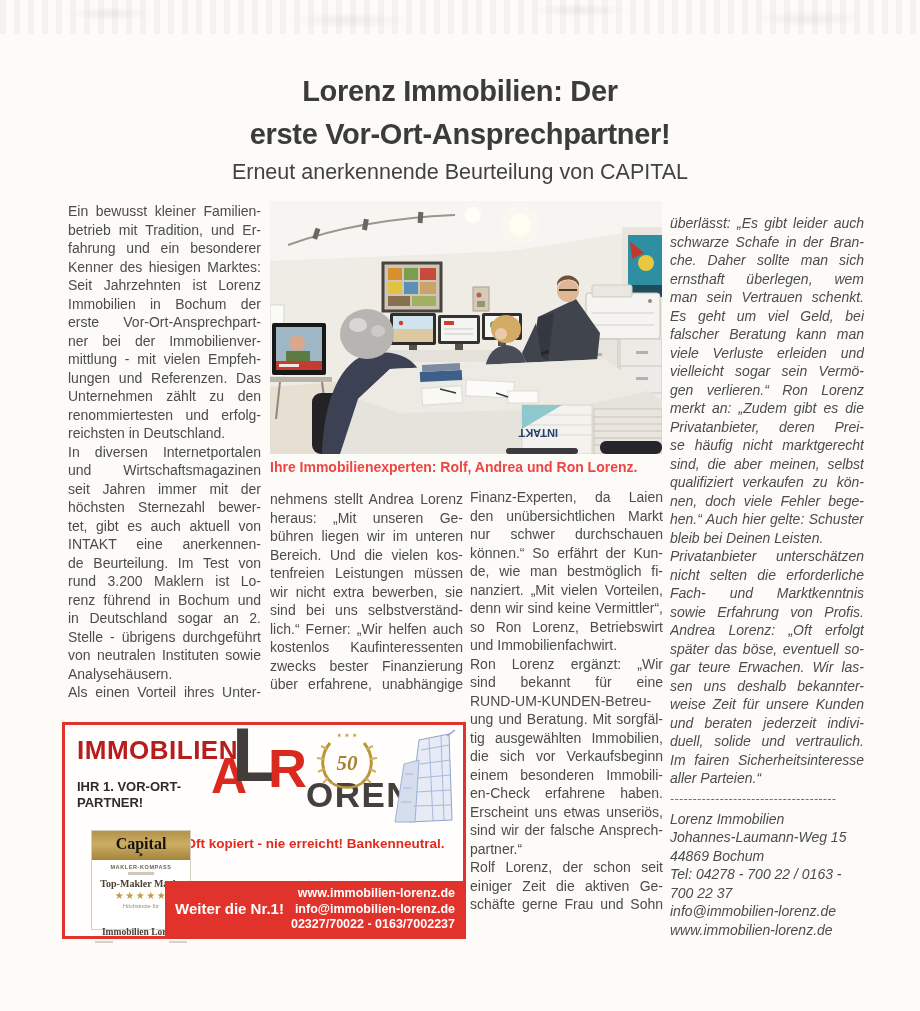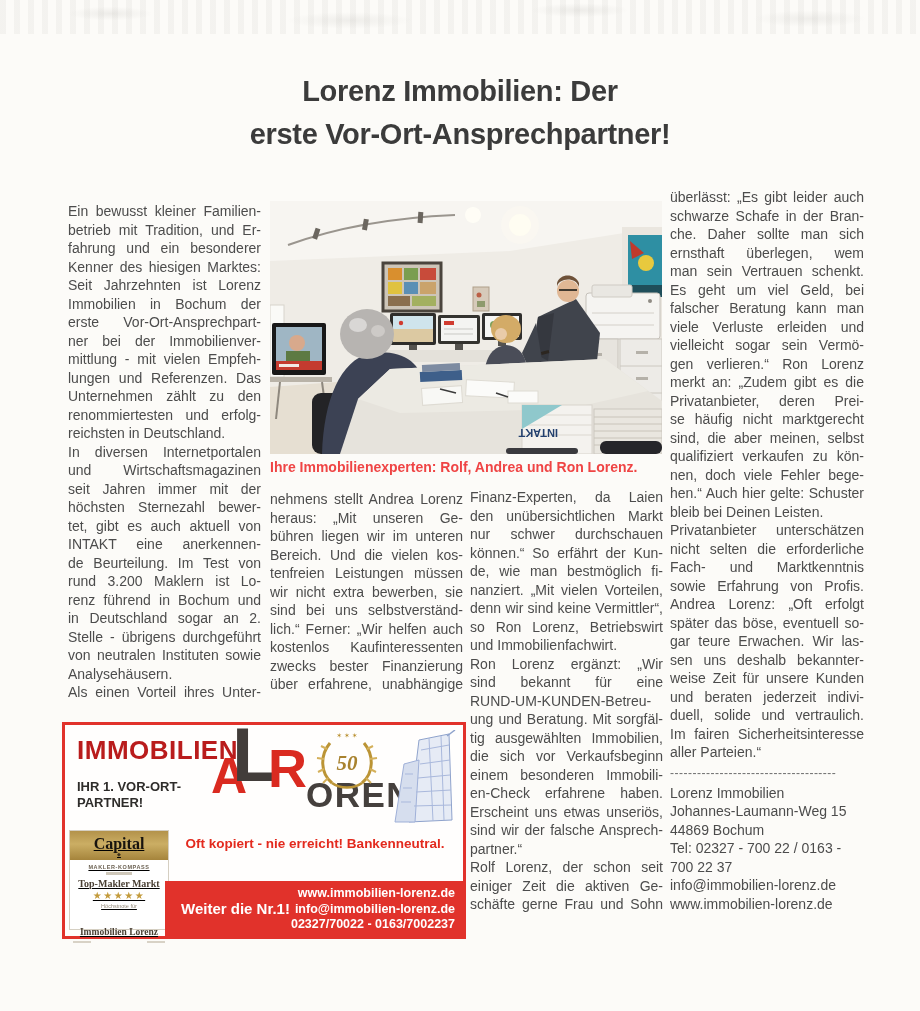--- a/index.html
+++ b/index.html
@@ -14,21 +14,21 @@
       repeating-linear-gradient(90deg, rgba(170,168,162,.10) 0 6px, transparent 6px 14px);}
   
   .headline-block{position:absolute;left:60px;right:60px;top:66px;text-align:center;color:#3b3b3b;}
   .headline-block h1{margin:8px;font-size:29px;line-height:35px;font-weight:bold;letter-spacing:-.3px;}
   .headline-block h2{margin:7px 0 0;font-size:21.5px;line-height:24px;font-weight:normal;color:#424242;}
   
   .col{position:absolute;width:193px;font-size:14px;color:#4c4c4c;}
   .col1{left:68px;top:202px;}
   .col2{left:270px;top:490px;}
   .col3{left:470px;top:488px;}
-  .col4{left:670px;top:188px;width:194px;}
+  .col4{left:670px;top:214px;width:194px;font-style:italic;}
   .line{height:18.5px;line-height:18.5px;text-align:justify;text-align-last:justify;overflow:hidden;}
   .line.last{text-align-last:left;}
   .contact-line{height:18.5px;line-height:18.5px;text-align:left;overflow:hidden;}
   .sep-line{height:16px;line-height:14px;color:#6e6e6e;font-size:12px;letter-spacing:.5px;overflow:hidden;margin:4px 0 2px;}
   
   .photo{position:absolute;left:270px;top:201px;width:392px;height:253px;margin:0;background:#efece6;overflow:hidden;}
   .photo svg{display:block;}
   .caption{position:absolute;left:270px;top:459px;width:392px;font-size:14px;font-weight:bold;color:#ef4444;}
   
   .ad{position:absolute;left:62px;top:722px;width:404px;height:217px;box-sizing:border-box;
@@ -42,48 +42,49 @@
   .lg-l{left:21px;top:-10px;font-size:76px;color:#423d3a;}
   .lg-r{left:57px;top:14px;font-size:54px;color:#da2a20;}
   .lg-rest{left:95px;top:50px;font-size:35px;color:#45403d;letter-spacing:1.5px;font-weight:700;}
   .ad-wreath{position:absolute;left:251px;top:4px;width:62px;height:66px;}
   .wreath-num{position:absolute;left:0;right:0;top:22px;text-align:center;
       font-family:"Liberation Serif",serif;font-style:italic;font-weight:700;font-size:21px;color:#a8822e;}
   .ad-building{position:absolute;left:324px;top:5px;width:68px;height:97px;}
   .ad-claims{position:absolute;left:104px;top:105px;width:292px;text-align:center;}
   .claim-black{font-size:13.5px;font-weight:800;color:#272524;}
   .claim-red{font-size:13.5px;font-weight:800;color:#e32a1e;margin-top:6px;}
-  .ad-seal{position:absolute;left:4px;top:105px;width:100px;height:100px;background:#fff;
-      border:1px solid #d5cfc2;text-decoration:underline;}
+  .ad-seal{position:absolute;left:26px;top:105px;width:100px;height:100px;background:#fff;
+      border:1px solid #d5cfc2;}
   .seal-band{height:29px;display:flex;flex-direction:column;align-items:center;justify-content:center;
       background:linear-gradient(180deg,#b3924a,#cbae64 45%,#a5843c);}
   .seal-brand{font-family:"Liberation Serif",serif;font-size:16px;font-weight:700;color:#17130e;line-height:17px;}
   .seal-diamond{font-size:5px;color:#3a2f1c;line-height:5px;}
   .seal-kompass{margin-top:4px;font-size:5.5px;font-weight:700;letter-spacing:.6px;color:#6b6152;text-align:center;}
   .seal-microbar{width:26px;height:2.5px;background:#cfc8ba;margin:2px auto 0;}
   .seal-top{font-family:"Liberation Serif",serif;font-size:10px;font-weight:700;color:#493f33;text-align:center;margin-top:3px;}
   .seal-stars{text-align:center;color:#c39b3c;font-size:10px;letter-spacing:1.5px;margin-top:1px;}
   .seal-note{font-size:5.5px;color:#968c7c;text-align:center;margin-top:2px;}
   .seal-name{font-family:"Liberation Serif",serif;font-size:9.5px;font-weight:700;color:#493f33;text-align:center;margin-top:18px;}
   .seal-foot{display:flex;justify-content:space-between;padding:0 3px;margin-top:4px;}
   .seal-foot i{display:block;width:18px;height:2px;background:#d8d2c6;}
   .ad-bar{position:absolute;left:100px;top:156px;width:298px;height:55px;background:#e1322b;}
-  .bar-left{position:absolute;left:16px;top:19px;font-size:15px;font-weight:800;color:#fff;}
+  .bar-left{position:absolute;left:10px;top:19px;font-size:15px;font-weight:800;color:#fff;}
   .bar-lines{position:absolute;right:8px;top:5px;text-align:right;font-size:12.5px;font-weight:700;
       color:#fff;line-height:15.5px;}
 </style>
 </head>
 <body>
 
 <div class="page">
   <div class="scan-noise"></div>
 
   <header class="headline-block">
     <h1>Lorenz Immobilien: Der</h1>
     <h1>erste Vor-Ort-Ansprechpartner!</h1>
+    <h2>Erneut anerkennende Beurteilung von CAPITAL</h2>
   </header>
 
   <section class="col col1">
       <div class="line">Ein bewusst kleiner Familien-</div>
       <div class="line">betrieb mit Tradition, und Er-</div>
       <div class="line">fahrung und ein besonderer</div>
       <div class="line">Kenner des hiesigen Marktes:</div>
       <div class="line">Seit Jahrzehnten ist Lorenz</div>
       <div class="line">Immobilien in Bochum der</div>
       <div class="line">erste Vor-Ort-Ansprechpart-</div>
@@ -336,21 +337,21 @@
       <div class="line">sen uns deshalb bekannter-</div>
       <div class="line">weise Zeit für unsere Kunden</div>
       <div class="line">und beraten jederzeit indivi-</div>
       <div class="line">duell, solide und vertraulich.</div>
       <div class="line">Im fairen Sicherheitsinteresse</div>
       <div class="line last">aller Parteien.“</div>
       <div class="sep-line">-------------------------------------</div>
       <div class="contact-line">Lorenz Immobilien</div>
       <div class="contact-line">Johannes-Laumann-Weg 15</div>
       <div class="contact-line">44869 Bochum</div>
-      <div class="contact-line">Tel: 02327 - 700 22 / 0163 -</div>
+      <div class="contact-line">Tel: 04278 - 700 22 / 0163 -</div>
       <div class="contact-line">700 22 37</div>
       <div class="contact-line">info@immobilien-lorenz.de</div>
       <div class="contact-line">www.immobilien-lorenz.de</div>
     </section>
 
   <aside class="ad">
     <div class="ad-brand">IMMOBILIEN</div>
     <div class="ad-tagline">
       <div>IHR 1. VOR-ORT-</div>
       <div>PARTNER!</div>

